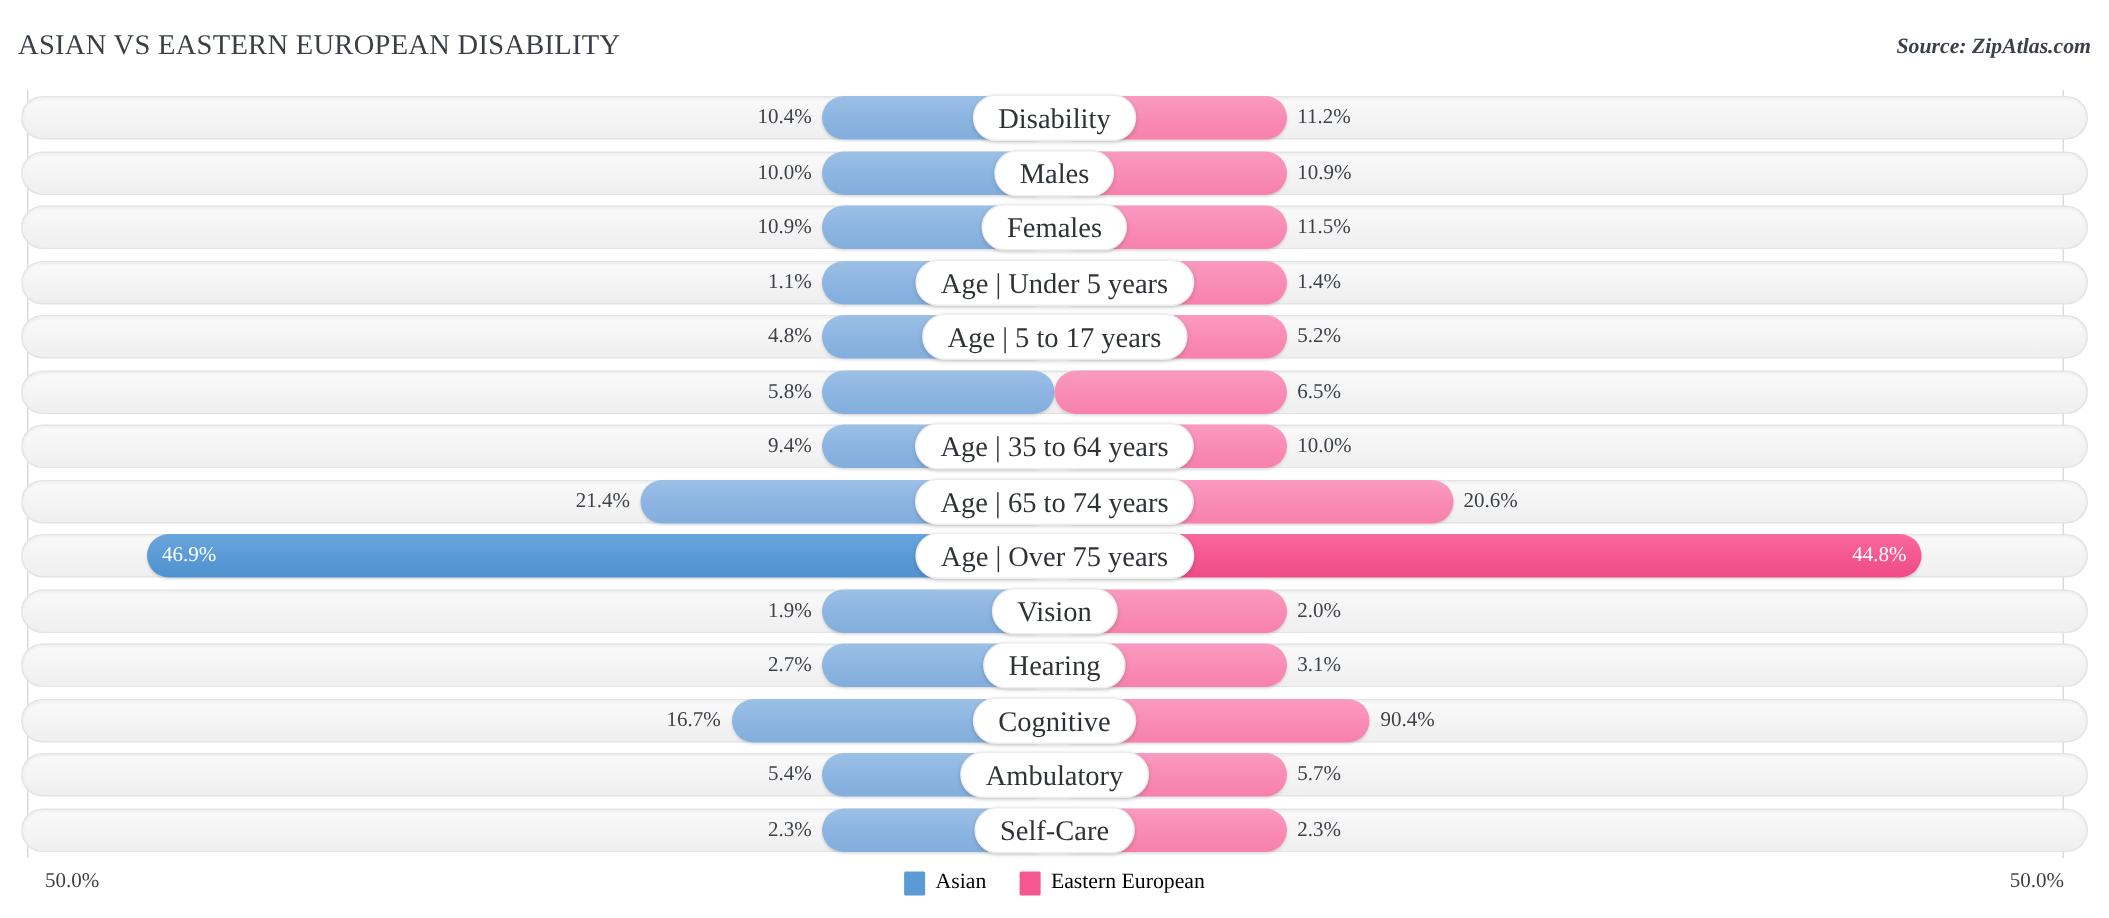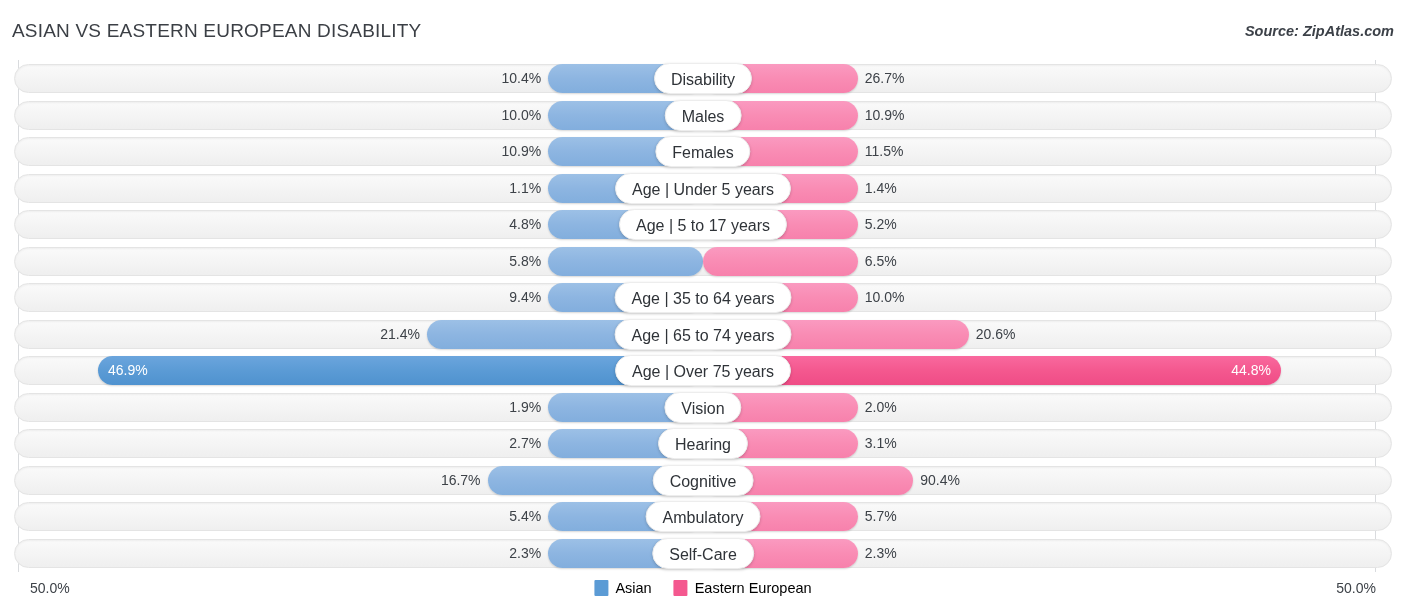--- a/index.html
+++ b/index.html
@@ -8,20 +8,21 @@
     width: 1406px; height: 612px;
     background: #ffffff;
     font-family: "Liberation Sans", sans-serif;
     overflow: hidden;
   }
   #root {
     position: relative;
     width: 1406px;
     height: 508px;
     background: #ffffff;
+    font-family: Liberation Serif, serif;
   }
 
   
   .header {
     position: absolute;
     top: 0; left: 0;
     width: 1406px;
     height: 60px;
   }
   .page-title {
@@ -124,21 +125,21 @@
     position: absolute;
     left: 50%;
     top: -1px;
     transform: translateX(-50%);
     height: 31px;
     line-height: 31px;
     padding: 0 16px;
     background: #ffffff;
     border: 1px solid #ededed;
     border-radius: 16px;
-    font-size: 16px;
+    font-size: 19px;
     color: #2f3338;
     white-space: nowrap;
     box-shadow: 0 1px 3px rgba(0,0,0,0.18);
     z-index: 5;
   }
 
   
   .footer {
     position: absolute;
     left: 0;
@@ -198,21 +199,21 @@
   <div class="chart-area">
     <div class="gridline left"></div>
     <div class="gridline right"></div>
     <div class="rows" id="rows">
         <div class="row">
           <div class="track"></div>
           <div class="plot">
             <div class="bar left bar-left-fill" style="width: 12%;"></div>
             <div class="bar right bar-right-fill" style="width: 12%;"></div>
             <div class="value" style="right: calc(62% + 7px);">10.4%</div>
-            <div class="value" style="left: calc(62% + 7px);">26.7%</div>
+            <div class="value" style="left: calc(62% + 7px);">11.2%</div>
             <div class="center-pill">Disability</div>
           </div>
         </div>
         <div class="row">
           <div class="track"></div>
           <div class="plot">
             <div class="bar left bar-left-fill" style="width: 12%;"></div>
             <div class="bar right bar-right-fill" style="width: 12%;"></div>
             <div class="value" style="right: calc(62% + 7px);">10.0%</div>
             <div class="value" style="left: calc(62% + 7px);">10.9%</div>

